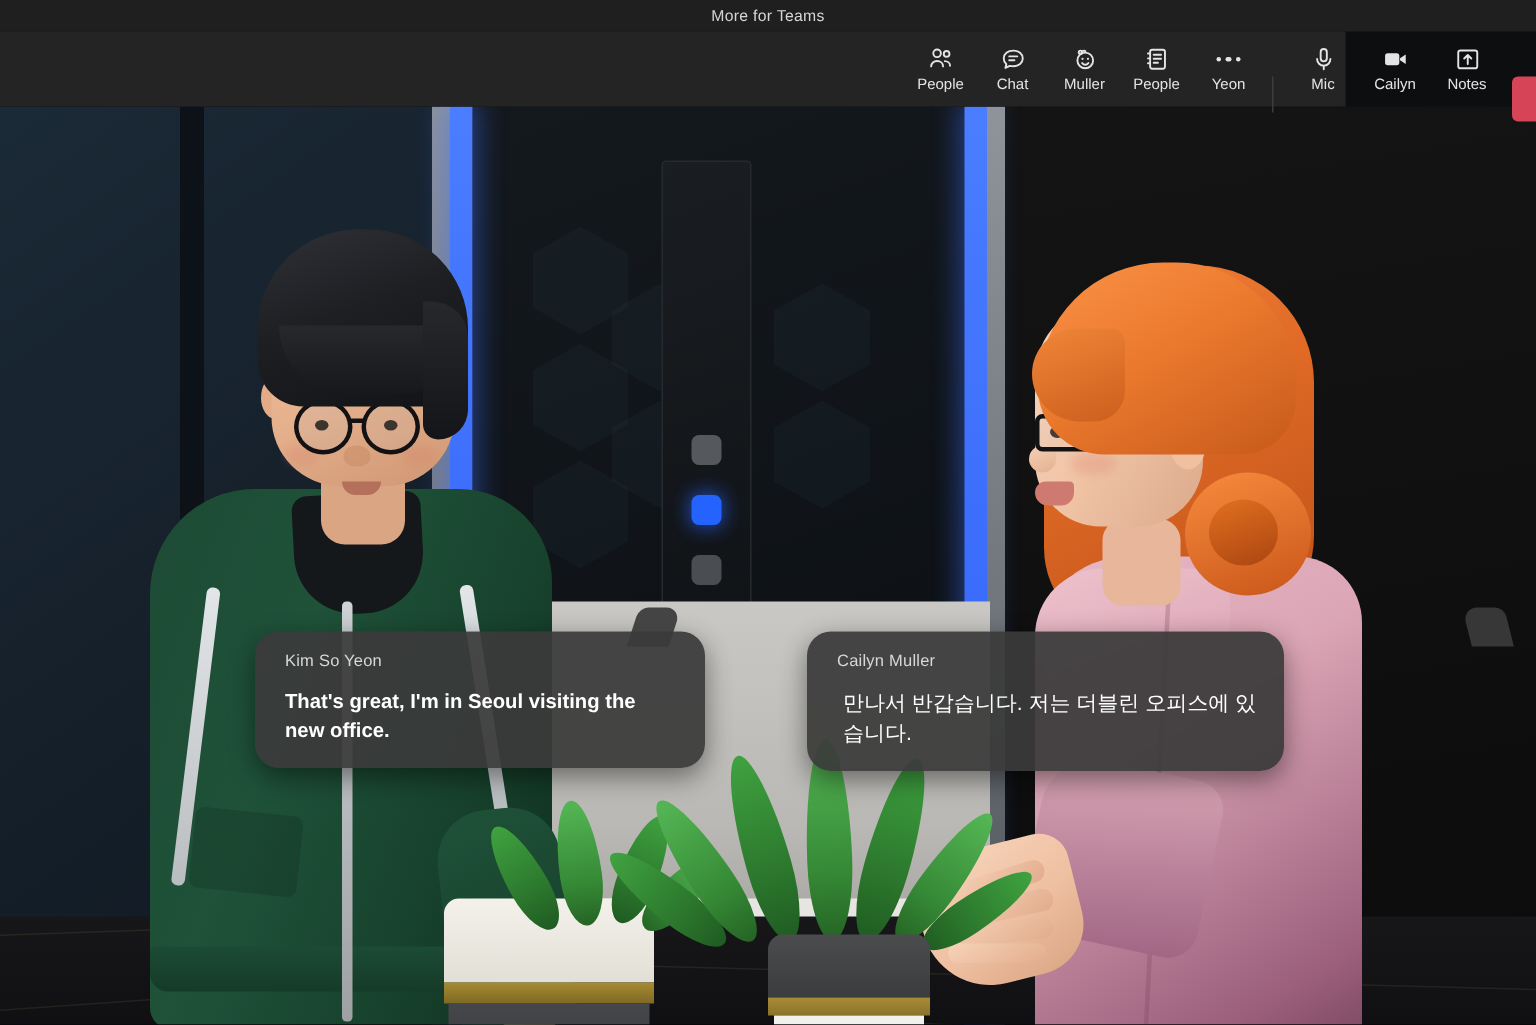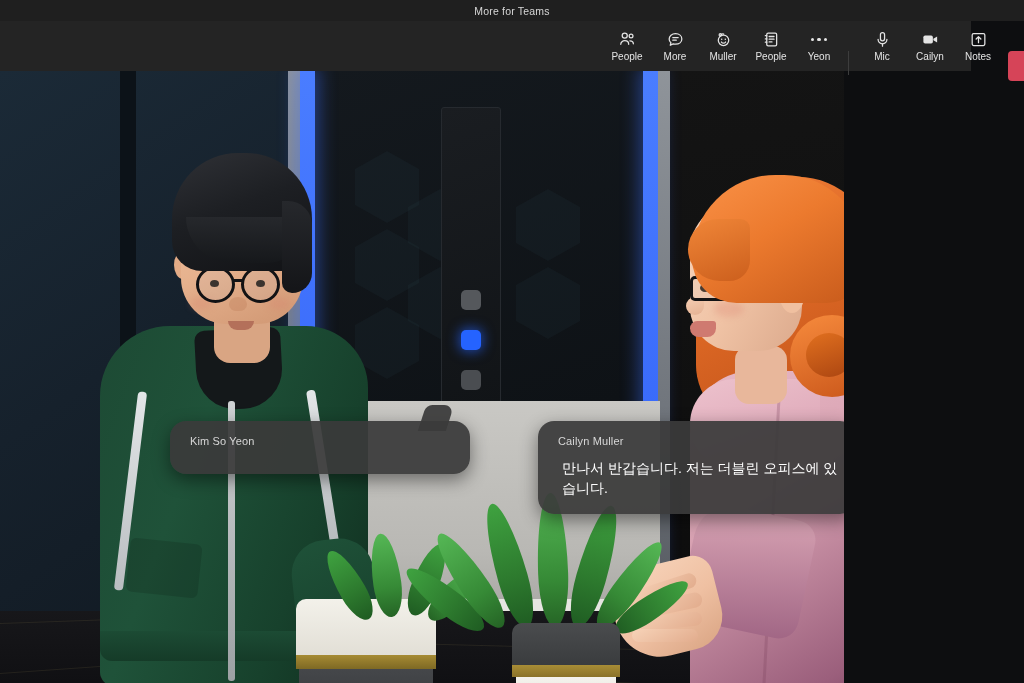--- a/index.html
+++ b/index.html
@@ -14,21 +14,21 @@
   
   .titlebar {
     position: absolute; top: 0; left: 0; width: 1024px; height: 21px;
     background: #1f1f1f; display: flex; align-items: center; justify-content: center;
     z-index: 40;
   }
   .titlebar-text { font-size: 10.5px; color: #d6d6d6; letter-spacing: .2px; }
 
   
   .toolbar {
-    position: absolute; top: 21px; left: 0; width: 971px; height: 50px;
+    position: absolute; top: 21px; left: 0; width: 897px; height: 50px;
     background: #242424; z-index: 40;
   }
   .toolbar-group { position: absolute; top: 0; height: 50px; display: flex; align-items: center; }
   .tb-left { left: 603px; }
   .tb-right { left: 858px; }
   .tb-item {
     width: 48px; height: 48px; display: flex; flex-direction: column;
     align-items: center; justify-content: center; gap: 2px; cursor: pointer;
   }
   .tb-icon { height: 19px; display: flex; align-items: center; justify-content: center; }
@@ -39,21 +39,21 @@
     background: #3d3d3d; z-index: 41;
   }
   .leave-btn {
     position: absolute; left: 1008px; top: 30px; width: 30px; height: 30px;
     background: #d64458; border-radius: 4px; z-index: 41; cursor: pointer;
   }
   .dots { display: flex; gap: 3px; align-items: center; }
   .dots i { width: 3.5px; height: 3.5px; border-radius: 50%; background: #e4e4e4; display: block; }
 
   
-  .stage { position: absolute; top: 71px; left: 0; width: 844px; height: 612px; overflow: hidden; }
+  .stage { position: absolute; top: 71px; left: 0; width: 1024px; height: 612px; overflow: hidden; }
 
   
   .wall-left {
     position: absolute; left: 0; top: 0; width: 310px; height: 612px;
     background: linear-gradient(145deg, #1b2a37 0%, #16212c 45%, #101820 100%);
   }
   .wall-left-dark {
     position: absolute; left: 120px; top: 0; width: 16px; height: 612px;
     background: #0c1218;
   }
@@ -389,21 +389,21 @@
         <span class="tb-label">People</span>
       </div>
 
       <div class="tb-item">
         <span class="tb-icon">
           <svg width="19" height="19" viewBox="0 0 24 24" fill="none" stroke="#e4e4e4" stroke-width="1.6">
             <path d="M4 11.3c0-3.8 3.4-6.6 8-6.6s8 2.8 8 6.6-3.4 6.6-8 6.6c-1 0-2-.12-2.9-.35L5.4 19.3l.8-3.1C4.8 15 4 13.2 4 11.3z" stroke-linejoin="round"></path>
             <path d="M8.6 9.6h6.8M8.6 12.8h4.4" stroke-linecap="round"></path>
           </svg>
         </span>
-        <span class="tb-label">More</span>
+        <span class="tb-label">Chat</span>
       </div>
 
       <div class="tb-item">
         <span class="tb-icon">
           <svg width="19" height="19" viewBox="0 0 24 24" fill="none" stroke="#e4e4e4" stroke-width="1.6">
             <circle cx="12" cy="13" r="6.6"></circle>
             <circle cx="9.7" cy="11.6" r=".95" fill="#e4e4e4" stroke="none"></circle>
             <circle cx="14.3" cy="11.6" r=".95" fill="#e4e4e4" stroke="none"></circle>
             <path d="M9.4 15.2c.7.9 1.6 1.4 2.6 1.4s1.9-.5 2.6-1.4" stroke-linecap="round"></path>
             <path d="M8.6 6.6c.7-1.5 2.4-2.2 3.6-1.4" stroke-linecap="round"></path>
@@ -589,20 +589,21 @@
     <div class="leaf" style="left:604px;top:474px;width:24px;height:86px;transform:rotate(56deg);"></div>
     <div class="pot pot-front">
       <div class="top"></div>
         <div class="gold"></div>
         <div class="bot"></div>
     </div>
 
     <div class="bubble bubble-left">
       <div class="tail tail-left"></div>
       <div class="name">Kim So Yeon</div>
+      <div class="msg">That's great, I'm in Seoul visiting the new office.</div>
     </div>
 
     <div class="bubble bubble-right">
       <div class="tail tail-right"></div>
       <div class="name">Cailyn Muller</div>
       <div class="msg ko">만나서 반갑습니다. 저는 더블린 오피스에 있 습니다.</div>
     </div>
 
   </div>
 </div>

